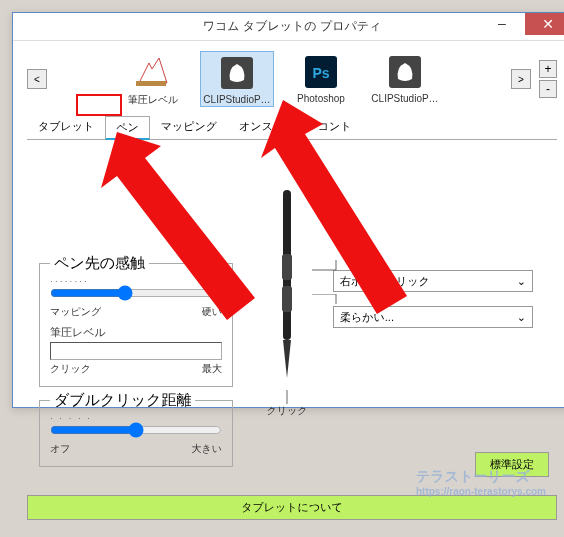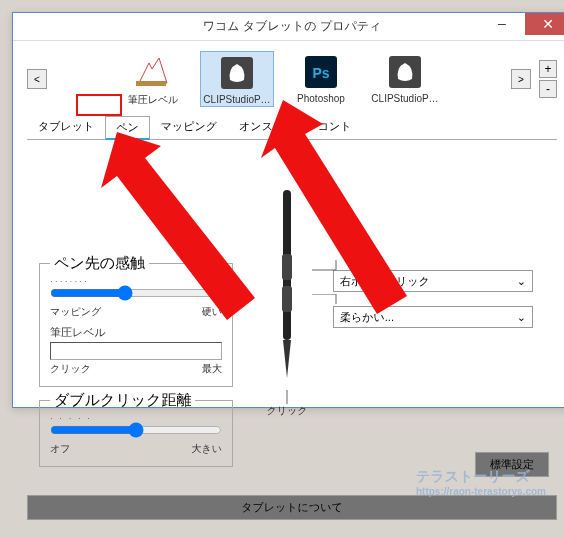--- a/index.html
+++ b/index.html
@@ -30,21 +30,21 @@
   .slider { width: 100%; }
   .slider-labels { display: flex; justify-content: space-between; font-size: 10px; color: #333; }
   .press-label { font-size: 11px; color: #333; margin-top: 6px; }
   .press-bar { width: 100%; height: 18px; border: 1px inset #aaa; background: #fff; margin: 2px 0; }
   .center { flex: 1; position: relative; display: flex; flex-direction: column; align-items: center; padding-top: 40px; }
   .pen-svg { margin: 0 auto; }
   .click-label { font-size: 10px; color: #333; text-align: center; }
   .right { width: 220px; padding-top: 120px; }
   .drop { width: 200px; height: 22px; border: 1px solid #999; background: #fff; font-size: 11px; padding: 0 6px; display: flex; align-items: center; justify-content: space-between; cursor: pointer; margin-bottom: 14px; }
   .defaults { position: absolute; right: 8px; bottom: 4px; }
-  .btn { padding: 4px 14px; font-size: 11px; border: 1px solid #999; background: #737373; cursor: pointer; }
+  .btn { padding: 4px 14px; font-size: 11px; border: 1px solid #999; background: #bef264; cursor: pointer; }
   .footer { display: flex; gap: 28px; padding: 8px 14px; flex-direction: column; }
   .arrow { position: absolute; pointer-events: none; z-index: 50; }
   .watermark { position: absolute; right: 18px; bottom: 40px; font-size: 14px; color: #9bb4d6; font-weight: bold; opacity: .85; text-align: left; pointer-events:none; }
   .watermark-url { font-size: 10px; color: #9bb4d6; }
   fieldset { border: 1px solid #aaa; padding: 6px 10px 10px; margin: 4px 8px; }
   legend { font-size: 15px; padding: 0 4px; }
 </style>
 </head>
 <body>
 

